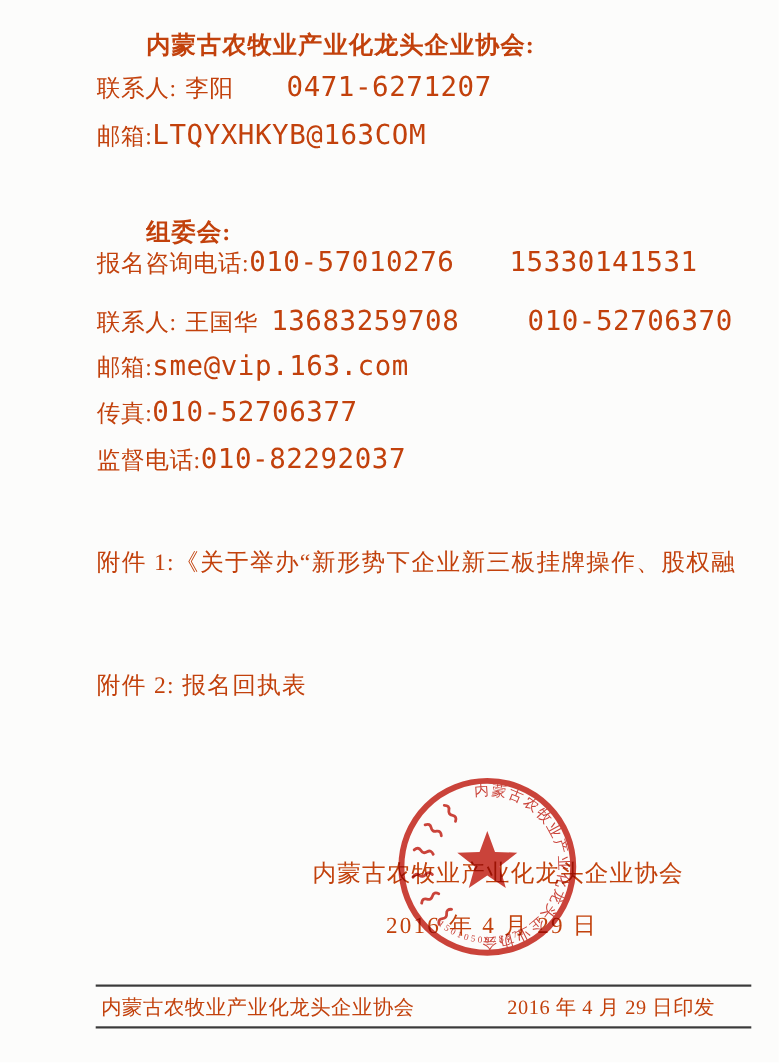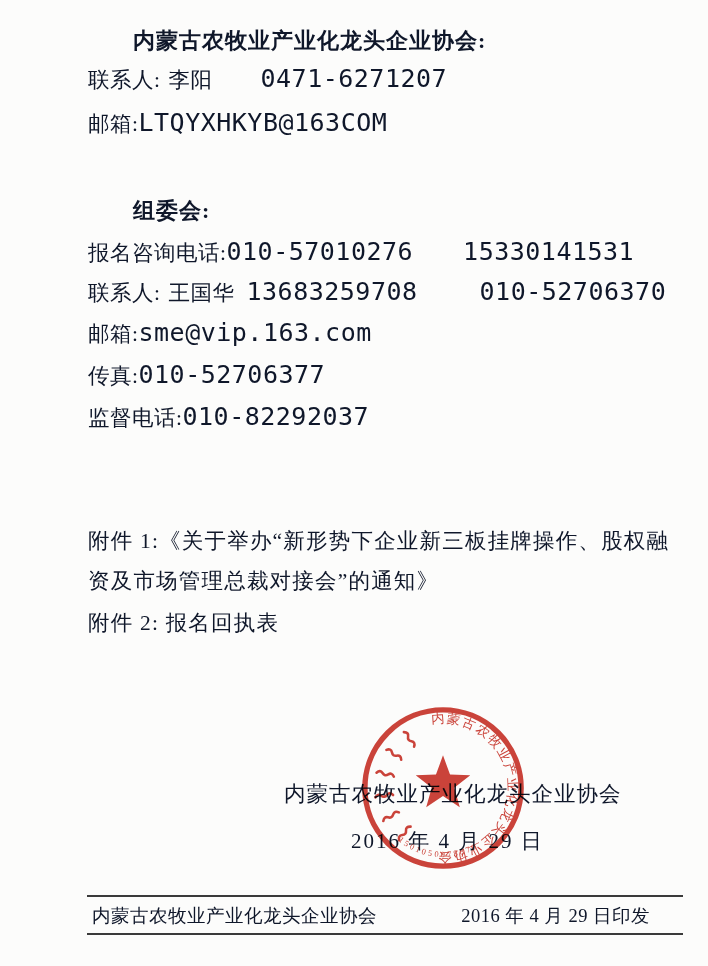--- a/index.html
+++ b/index.html
@@ -2,21 +2,21 @@
 <html><head>
 <meta charset="utf-8">
 <style>
   * { margin:0; padding:0; box-sizing:border-box; }
   html,body { width:708px; height:966px; }
   body { background:#ffffff; }
   .page {
     position:relative; width:708px; height:966px;
     background:#fcfcfb; overflow:hidden;
     font-family:"Liberation Serif","DejaVu Serif",serif;
-    color:#0f172a;
+    color:#c2410c;
   }
   .row { position:absolute; left:88px; font-size:21.5px; letter-spacing:.5px; white-space:nowrap; }
   .heading { position:absolute; left:133px; font-size:22px; font-weight:bold; letter-spacing:1px; white-space:nowrap; }
   .lat { font-family:"DejaVu Sans Mono","Liberation Mono",monospace; font-size:25px; letter-spacing:.5px; }
   .ml8  { margin-left:8px; }
   .ml10 { }
   .ml12 { margin-left:12px;text-align:center; }
   .ml45 { margin-left:62px; }
   .ml48 { margin-left:48px; }
   .ml50 { margin-left:50px; }
@@ -45,43 +45,42 @@
   <div class="row" style="top:64px">
     <span>联系人:</span><span class="ml8">李阳</span><span class="lat ml48">0471-6271207</span>
   </div>
 
   <div class="row" style="top:108px">
     <span>邮箱:</span><span class="lat ml10">LTQYXHKYB@163COM</span>
   </div>
 
   <div class="heading" style="top:196px">组委会:</div>
 
-  <div class="row" style="top:237px">
+  <div class="row" style="top:223px">
     <span>报名咨询电话:</span><span class="lat ml10">010-57010276</span><span class="lat ml50">15330141531</span>
   </div>
 
   <div class="row" style="top:277px">
     <span>联系人:</span><span class="ml8">王国华</span><span class="lat ml12">13683259708</span><span class="lat ml45">010-52706370</span>
   </div>
 
   <div class="row" style="top:318px">
     <span>邮箱:</span><span class="lat ml10">sme@vip.163.com</span>
   </div>
 
   <div class="row" style="top:360px">
     <span>传真:</span><span class="lat ml10">010-52706377</span>
   </div>
 
   <div class="row" style="top:402px">
     <span>监督电话:</span><span class="lat ml10">010-82292037</span>
   </div>
 
 
-  <div class="row att" style="top:526px">附件 1:《关于举办“新形势下企业新三板挂牌操作、股权融</div>
-  <div class="row att" style="top:566px">资及市场管理总裁对接会”的通知》</div>
+  <div class="row att" style="top:496px">附件 1:《关于举办“新形势下企业新三板挂牌操作、股权融</div>
   <div class="row att" style="top:608px">附件 2: 报名回执表</div>
 
   <div class="sig-org">内蒙古农牧业产业化龙头企业协会</div>
   <div class="sig-date">2016 年 4 月 29 日</div>
 
   <svg class="seal" width="176" height="176" viewBox="0 0 178 178">
     <defs>
       <path id="arcCn" d="M 77.5,24 A 66,66 0 1 1 77.5,154" fill="none"></path>
       <path id="arcNum" d="M 23.2,112.9 A 70,70 0 0 0 154.8,112.9" fill="none"></path>
     </defs>

